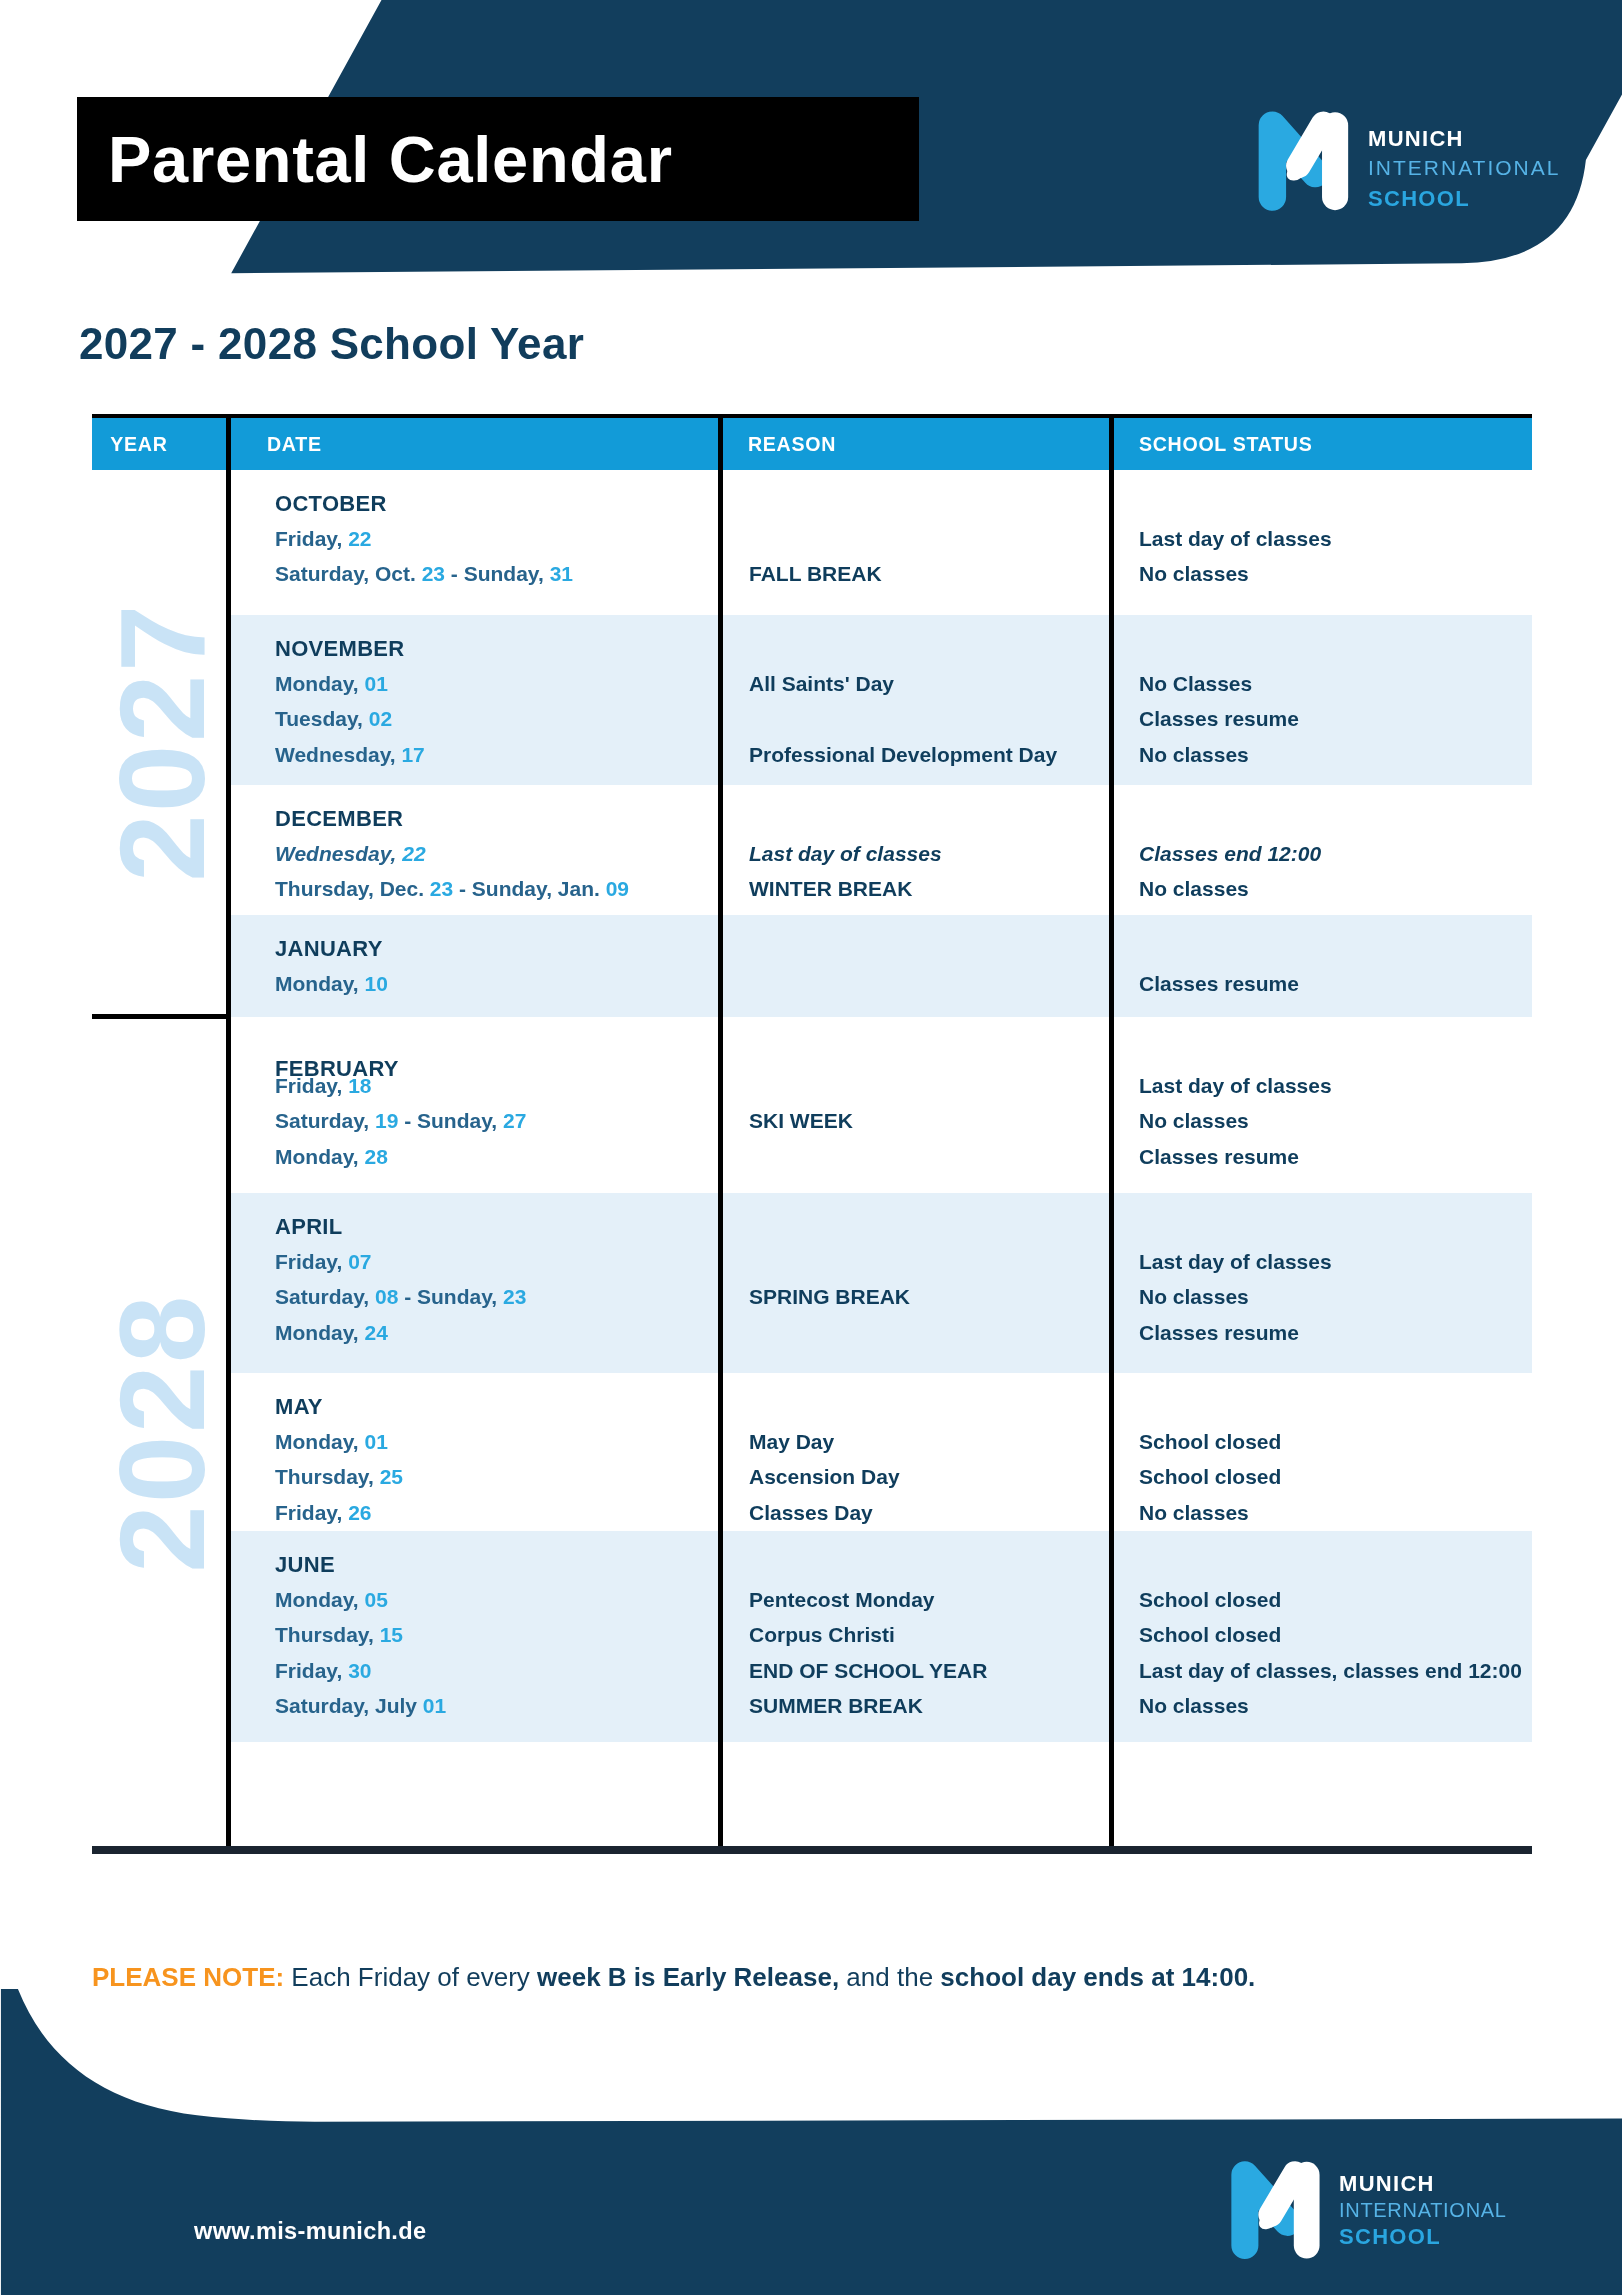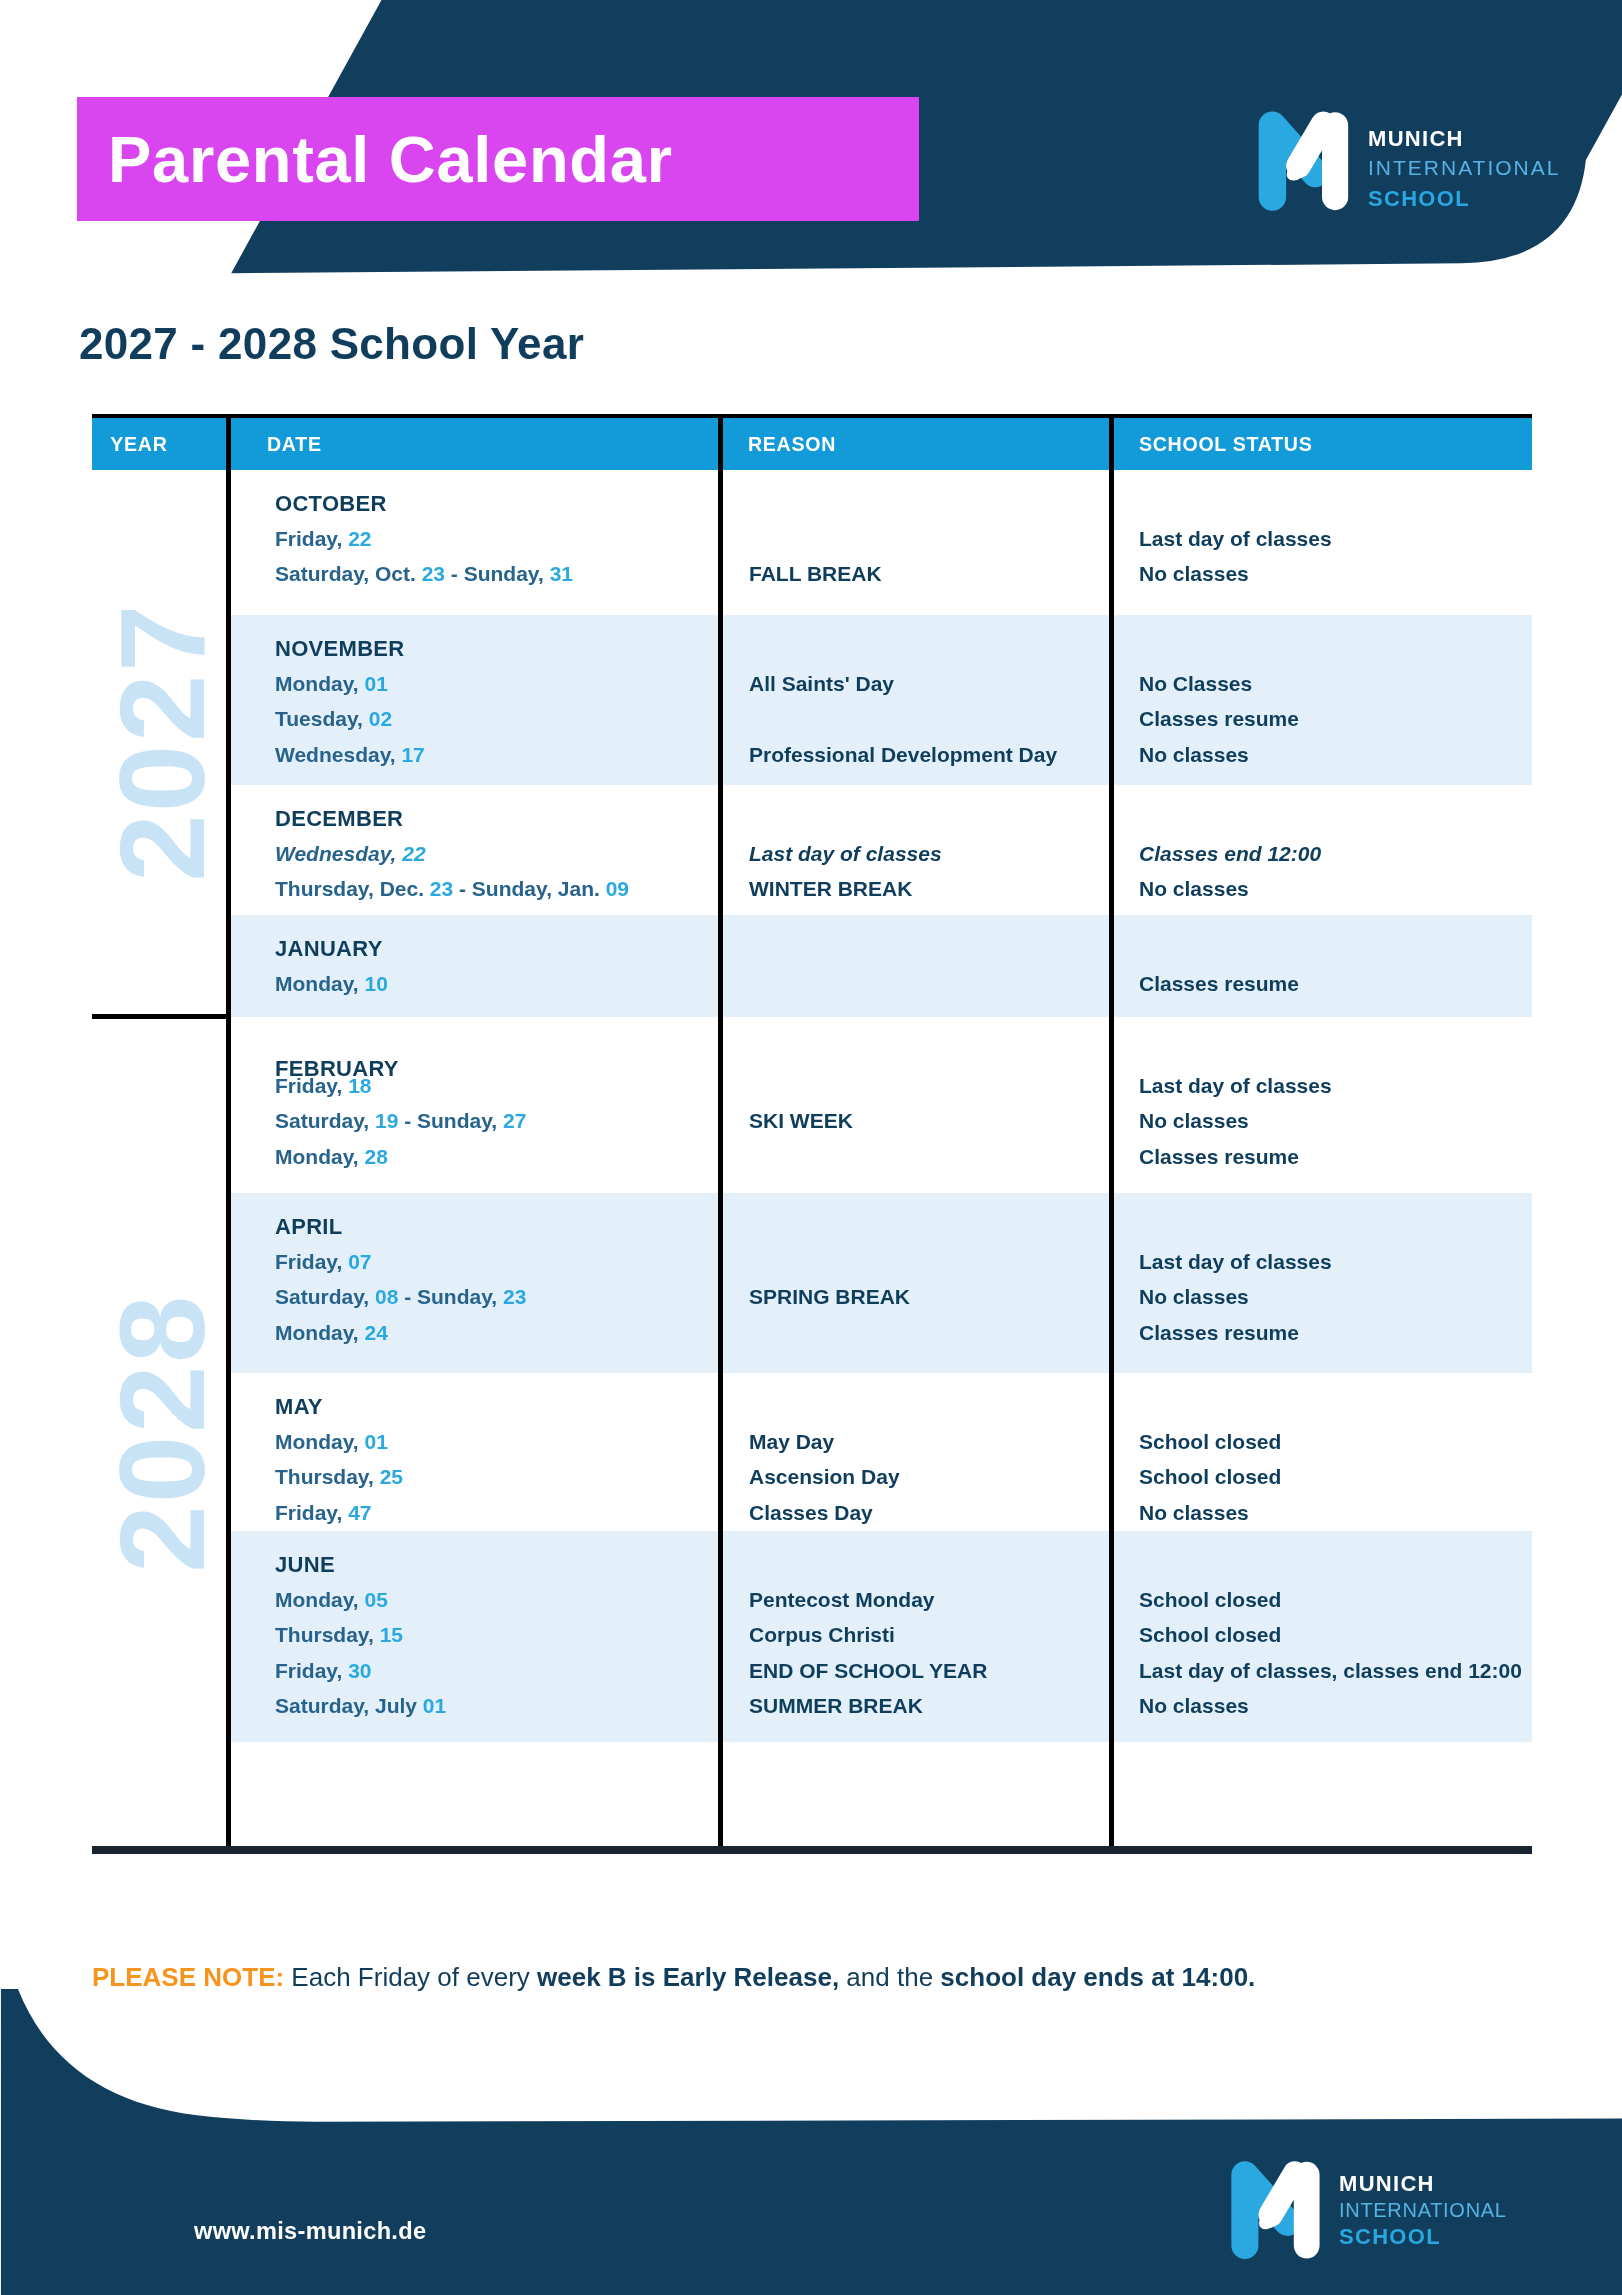--- a/index.html
+++ b/index.html
@@ -8,21 +8,21 @@
     width:1623px;height:2295px;
     background:#ffffff;
     font-family:"Liberation Sans", sans-serif;
     overflow:hidden;
   }
   svg.shape{position:absolute;left:0;display:block;}
 
   
   #banner{
     position:absolute;left:77px;top:97px;width:842px;height:124px;
-    background:#d946ef;display:flex;align-items:center;
+    background:#000000;display:flex;align-items:center;
   }
   #banner .banner-text{
     color:#ffffff;font-size:65px;font-weight:800;padding-left:31px;
     letter-spacing:0.7px;white-space:nowrap;
   }
   .logo-text{position:absolute;white-space:nowrap;}
   .logo-munich{color:#ffffff;font-weight:800;font-size:22px;letter-spacing:1.3px;}
   .logo-intl{color:#56B3E6;font-weight:400;font-size:21px;letter-spacing:2px;}
   .logo-school{color:#2AA6E0;font-weight:800;font-size:22px;letter-spacing:1.3px;}
 
@@ -206,21 +206,21 @@
             <span class="cell-date">Monday, <b class="num">01</b></span>
             <span class="cell-reason">May Day</span>
             <span class="cell-status">School closed</span>
           </div>
           <div class="row-line" style="top: 86px;">
             <span class="cell-date">Thursday, <b class="num">25</b></span>
             <span class="cell-reason">Ascension Day</span>
             <span class="cell-status">School closed</span>
           </div>
           <div class="row-line" style="top: 122px;">
-            <span class="cell-date">Friday, <b class="num">47</b></span>
+            <span class="cell-date">Friday, <b class="num">26</b></span>
             <span class="cell-reason">Classes Day</span>
             <span class="cell-status">No classes</span>
           </div>
         </div>
         <div class="month-row shade" style="height: 211px;">
           <div class="m-title" style="top: 17px;">JUNE</div>
           <div class="row-line" style="top: 51px;">
             <span class="cell-date">Monday, <b class="num">05</b></span>
             <span class="cell-reason">Pentecost Monday</span>
             <span class="cell-status">School closed</span>

